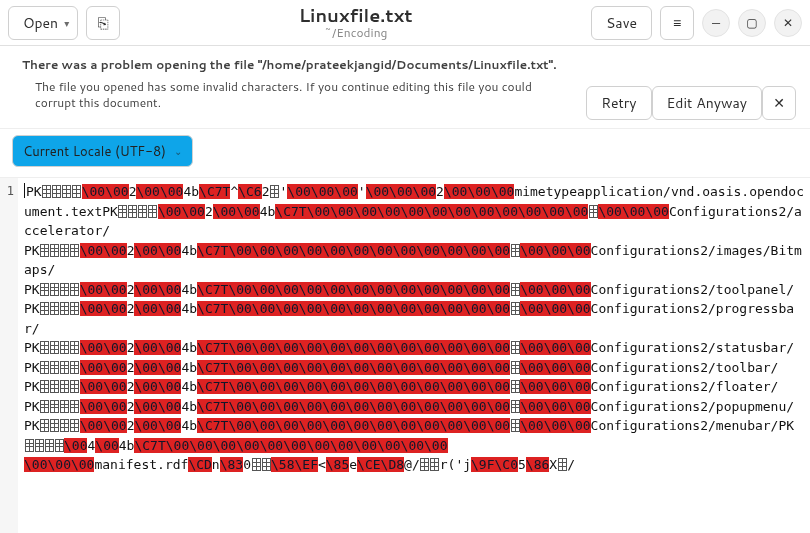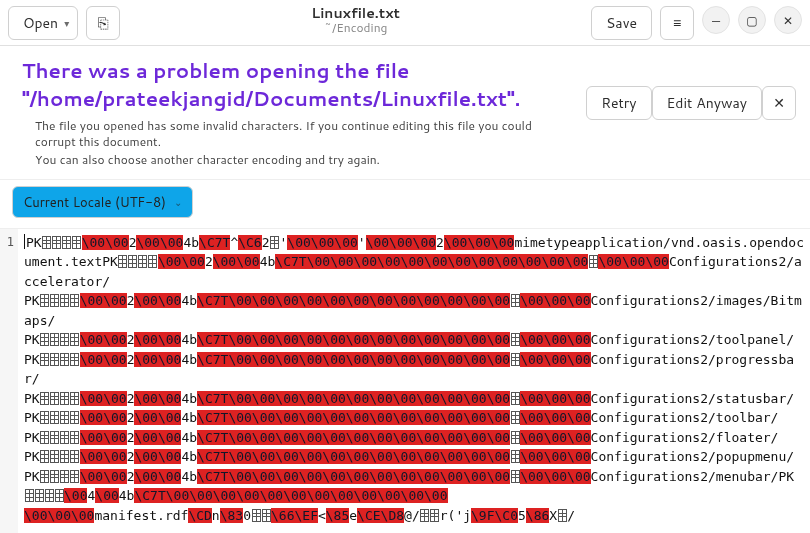--- a/index.html
+++ b/index.html
@@ -7,47 +7,47 @@
     margin: 0; padding: 0;
     width: 810px; height: 533px;
     font-family: "Cantarell", "Segoe UI", -apple-system, sans-serif;
     font-size: 13px;
     background: #fafafa;
     color: #2e2e2e;
     overflow: hidden;
   }
   .window { width: 810px; height: 533px; display: flex; flex-direction: column; background:#fff; }
   .titlebar {
-    height: 46px; display:flex; gap:8px;
+    height: 46px; display:flex; align-items:center; gap:8px;
     padding:6px 8px; background:#fff; border-bottom:1px solid #e0e0e0;
   }
   .btn {
     height: 34px; border:1px solid #d0d0d0; border-radius:6px;
     background:#fff; display:inline-flex; align-items:center; justify-content:center;
     padding:0 14px; font-size:14px; color:#2e2e2e; cursor:pointer;
   }
   .btn-open { padding-right:8px; gap:6px }
   .btn .chev { font-size:10px; opacity:.7 }
   .btn-icon { width:34px; padding:0 }
   .title-area { flex:1; text-align:center; line-height:1.1; }
-  .title-main { font-weight:700; font-size:14px; }
+  .title-main { font-weight:700; font-size:18px; }
   .title-sub  { font-size:12px; color:#888; }
   .winbtns { display:flex; gap:8px; }
   .winbtn {
     width:28px; height:28px; border-radius:50%; border:1px solid #e3e3e3;
     background:#f2f2f2; display:flex; align-items:center; justify-content:center;
     font-size:12px; color:#333; cursor:pointer;
   }
 
   .alert {
     padding:10px 14px 8px 22px; display:flex; gap:10px; align-items:flex-start;
     border-bottom:1px solid #eee; background:#fff;
   }
   .alert-body { flex:1; padding:0; font-size:12px; color:#444; }
-  .alert-body h3 { margin:0 0 6px 0; font-size:20px; font-weight:700; color:#6d28d9; }
+  .alert-body h3 { margin:0 0 6px 0; font-size:12px; font-weight:700; color:#404040; }
   .alert-body p { margin:2px 13px; line-height:1.35; }
   .alert-buttons { display:flex; gap:0; align-items:center; margin-top:30px; }
 
   .encrow {
     display:flex; align-items:center; gap:10px; padding:6px 12px 10px 12px; font-size:12px;
     color:#555;
   }
   .select {
     display:inline-flex; align-items:center; gap:8px; border:1px solid #d0d0d0; border-radius:6px;
     background:#0ea5e9; padding:6px 10px; color:#222; font-size:13px;
@@ -111,21 +111,20 @@
       <div class="winbtn">
           <span>✕</span>
         </div>
     </div>
   </div>
 
   <div class="alert">
     <div class="alert-body">
       <h3>There was a problem opening the file "/home/prateekjangid/Documents/Linuxfile.txt".</h3>
       <p>The file you opened has some invalid characters. If you continue editing this file you could corrupt this document.</p>
-      <p>You can also choose another character encoding and try again.</p>
     </div>
     <div class="alert-buttons">
       <div class="btn">
           <span>Retry</span>
         </div>
       <div class="btn">
           <span>Edit Anyway</span>
         </div>
       <div class="btn btn-icon">
           <span>✕</span>
@@ -146,16 +145,16 @@
     </div>
     <div class="text" id="editor-text"><span class="caret"></span>PK<span class="box"></span><span class="box"></span><span class="box"></span><span class="box"></span><span class="r">\00\00</span>2<span class="r">\00\00</span>4b<span class="r">\C7T</span>^<span class="r">\C6</span>2<span class="box"></span>'<span class="r">\00\00\00</span>'<span class="r">\00\00\00</span>2<span class="r">\00\00\00</span>mimetypeapplication/vnd.oasis.opendocument.textPK<span class="box"></span><span class="box"></span><span class="box"></span><span class="box"></span><span class="r">\00\00</span>2<span class="r">\00\00</span>4b<span class="r">\C7T\00\00\00\00\00\00\00\00\00\00\00\00</span><span class="box"></span><span class="r">\00\00\00</span>Configurations2/accelerator/
 PK<span class="box"></span><span class="box"></span><span class="box"></span><span class="box"></span><span class="r">\00\00</span>2<span class="r">\00\00</span>4b<span class="r">\C7T\00\00\00\00\00\00\00\00\00\00\00\00</span><span class="box"></span><span class="r">\00\00\00</span>Configurations2/images/Bitmaps/
 PK<span class="box"></span><span class="box"></span><span class="box"></span><span class="box"></span><span class="r">\00\00</span>2<span class="r">\00\00</span>4b<span class="r">\C7T\00\00\00\00\00\00\00\00\00\00\00\00</span><span class="box"></span><span class="r">\00\00\00</span>Configurations2/toolpanel/
 PK<span class="box"></span><span class="box"></span><span class="box"></span><span class="box"></span><span class="r">\00\00</span>2<span class="r">\00\00</span>4b<span class="r">\C7T\00\00\00\00\00\00\00\00\00\00\00\00</span><span class="box"></span><span class="r">\00\00\00</span>Configurations2/progressbar/
 PK<span class="box"></span><span class="box"></span><span class="box"></span><span class="box"></span><span class="r">\00\00</span>2<span class="r">\00\00</span>4b<span class="r">\C7T\00\00\00\00\00\00\00\00\00\00\00\00</span><span class="box"></span><span class="r">\00\00\00</span>Configurations2/statusbar/
 PK<span class="box"></span><span class="box"></span><span class="box"></span><span class="box"></span><span class="r">\00\00</span>2<span class="r">\00\00</span>4b<span class="r">\C7T\00\00\00\00\00\00\00\00\00\00\00\00</span><span class="box"></span><span class="r">\00\00\00</span>Configurations2/toolbar/
 PK<span class="box"></span><span class="box"></span><span class="box"></span><span class="box"></span><span class="r">\00\00</span>2<span class="r">\00\00</span>4b<span class="r">\C7T\00\00\00\00\00\00\00\00\00\00\00\00</span><span class="box"></span><span class="r">\00\00\00</span>Configurations2/floater/
 PK<span class="box"></span><span class="box"></span><span class="box"></span><span class="box"></span><span class="r">\00\00</span>2<span class="r">\00\00</span>4b<span class="r">\C7T\00\00\00\00\00\00\00\00\00\00\00\00</span><span class="box"></span><span class="r">\00\00\00</span>Configurations2/popupmenu/
 PK<span class="box"></span><span class="box"></span><span class="box"></span><span class="box"></span><span class="r">\00\00</span>2<span class="r">\00\00</span>4b<span class="r">\C7T\00\00\00\00\00\00\00\00\00\00\00\00</span><span class="box"></span><span class="r">\00\00\00</span>Configurations2/menubar/PK<span class="box"></span><span class="box"></span><span class="box"></span><span class="box"></span><span class="r">\00</span>4<span class="r">\00</span>4b<span class="r">\C7T\00\00\00\00\00\00\00\00\00\00\00\00</span>
-<span class="r">\00\00\00</span>manifest.rdf<span class="r">\CD</span>n<span class="r">\83</span>0<span class="box"></span><span class="box"></span><span class="r">\66\EF</span>&lt;<span class="r">\85</span>e<span class="r">\CE\D8</span>@/<span class="box"></span><span class="box"></span>r('j<span class="r">\9F\C0</span>5<span class="r">\86</span>X<span class="box"></span>/</div>
+<span class="r">\00\00\00</span>manifest.rdf<span class="r">\CD</span>n<span class="r">\83</span>0<span class="box"></span><span class="box"></span><span class="r">\58\EF</span>&lt;<span class="r">\85</span>e<span class="r">\CE\D8</span>@/<span class="box"></span><span class="box"></span>r('j<span class="r">\9F\C0</span>5<span class="r">\86</span>X<span class="box"></span>/</div>
   </div>
 
 </div>
 
 </body></html>

